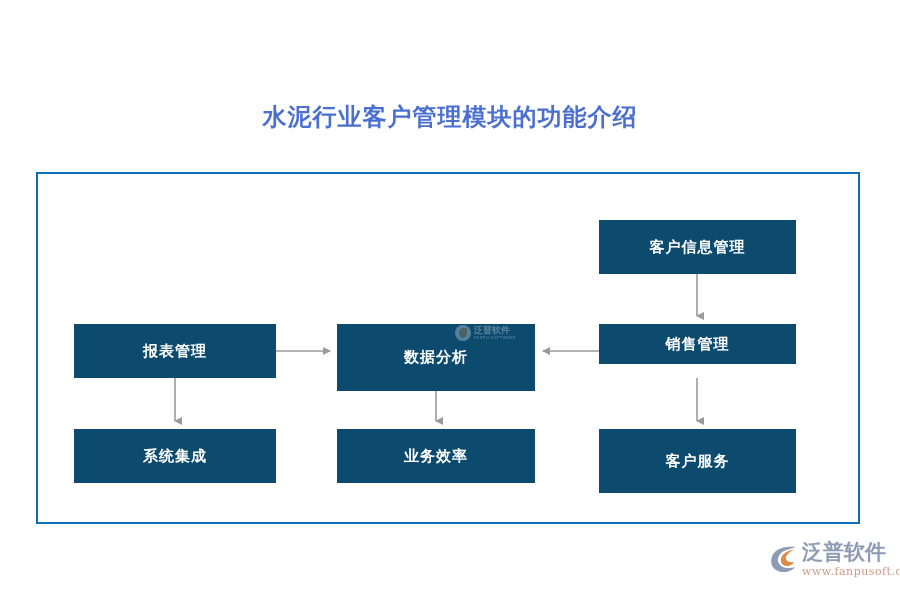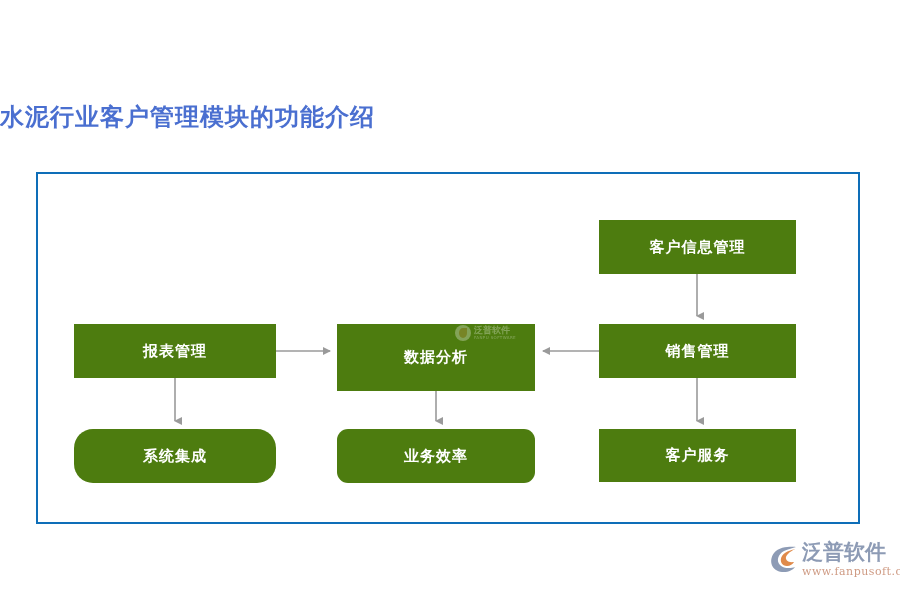--- a/index.html
+++ b/index.html
@@ -21,20 +21,21 @@
     width: 900px;
     height: 600px;
   }
 
   
   #page-title {
     position: absolute;
     left: 0;
     top: 100px;
     width: 900px;
+    text-align: center;
     font-size: 24px;
     font-weight: bold;
     color: #4a6fd0;
     letter-spacing: 1px;
     line-height: 34px;
     white-space: nowrap;
   }
 
   
   #diagram-frame {
@@ -44,43 +45,43 @@
     width: 824px;
     height: 352px;
     border: 2px solid #0e6eb8;
     box-sizing: border-box;
     background: #ffffff;
   }
 
   
   .node {
     position: absolute;
-    background: #4d7c0f;
+    background: #0c4a6e;
     color: #ffffff;
     font-size: 15px;
     font-weight: bold;
     display: flex;
     align-items: center;
     justify-content: center;
     letter-spacing: 1px;
     box-sizing: border-box;
     z-index: 3;
   }
   .node-label {
     pointer-events: none;
   }
 
   
   .n-customer-info { left: 599px; top: 220px; width: 197px; height: 54px; }
   .n-report        { left: 74px;  top: 324px; width: 202px; height: 54px; font-family: Liberation Serif, serif; }
   .n-data-analysis { left: 337px; top: 324px; width: 198px; height: 67px; }
-  .n-sales         { left: 599px; top: 324px; width: 197px; height: 54px; }
-  .n-sys-integ     { left: 74px;  top: 429px; width: 202px; height: 54px; border-radius: 19px; }
-  .n-biz-eff       { left: 337px; top: 429px; width: 198px; height: 54px; border-radius: 11px; }
-  .n-cust-service  { left: 599px; top: 429px; width: 197px; height: 53px; }
+  .n-sales         { left: 599px; top: 324px; width: 197px; height: 40px; }
+  .n-sys-integ     { left: 74px;  top: 429px; width: 202px; height: 54px; }
+  .n-biz-eff       { left: 337px; top: 429px; width: 198px; height: 54px; }
+  .n-cust-service  { left: 599px; top: 429px; width: 197px; height: 64px; }
 
   
   #connectors {
     position: absolute;
     left: 0;
     top: 0;
     width: 900px;
     height: 600px;
     z-index: 2;
     pointer-events: none;

